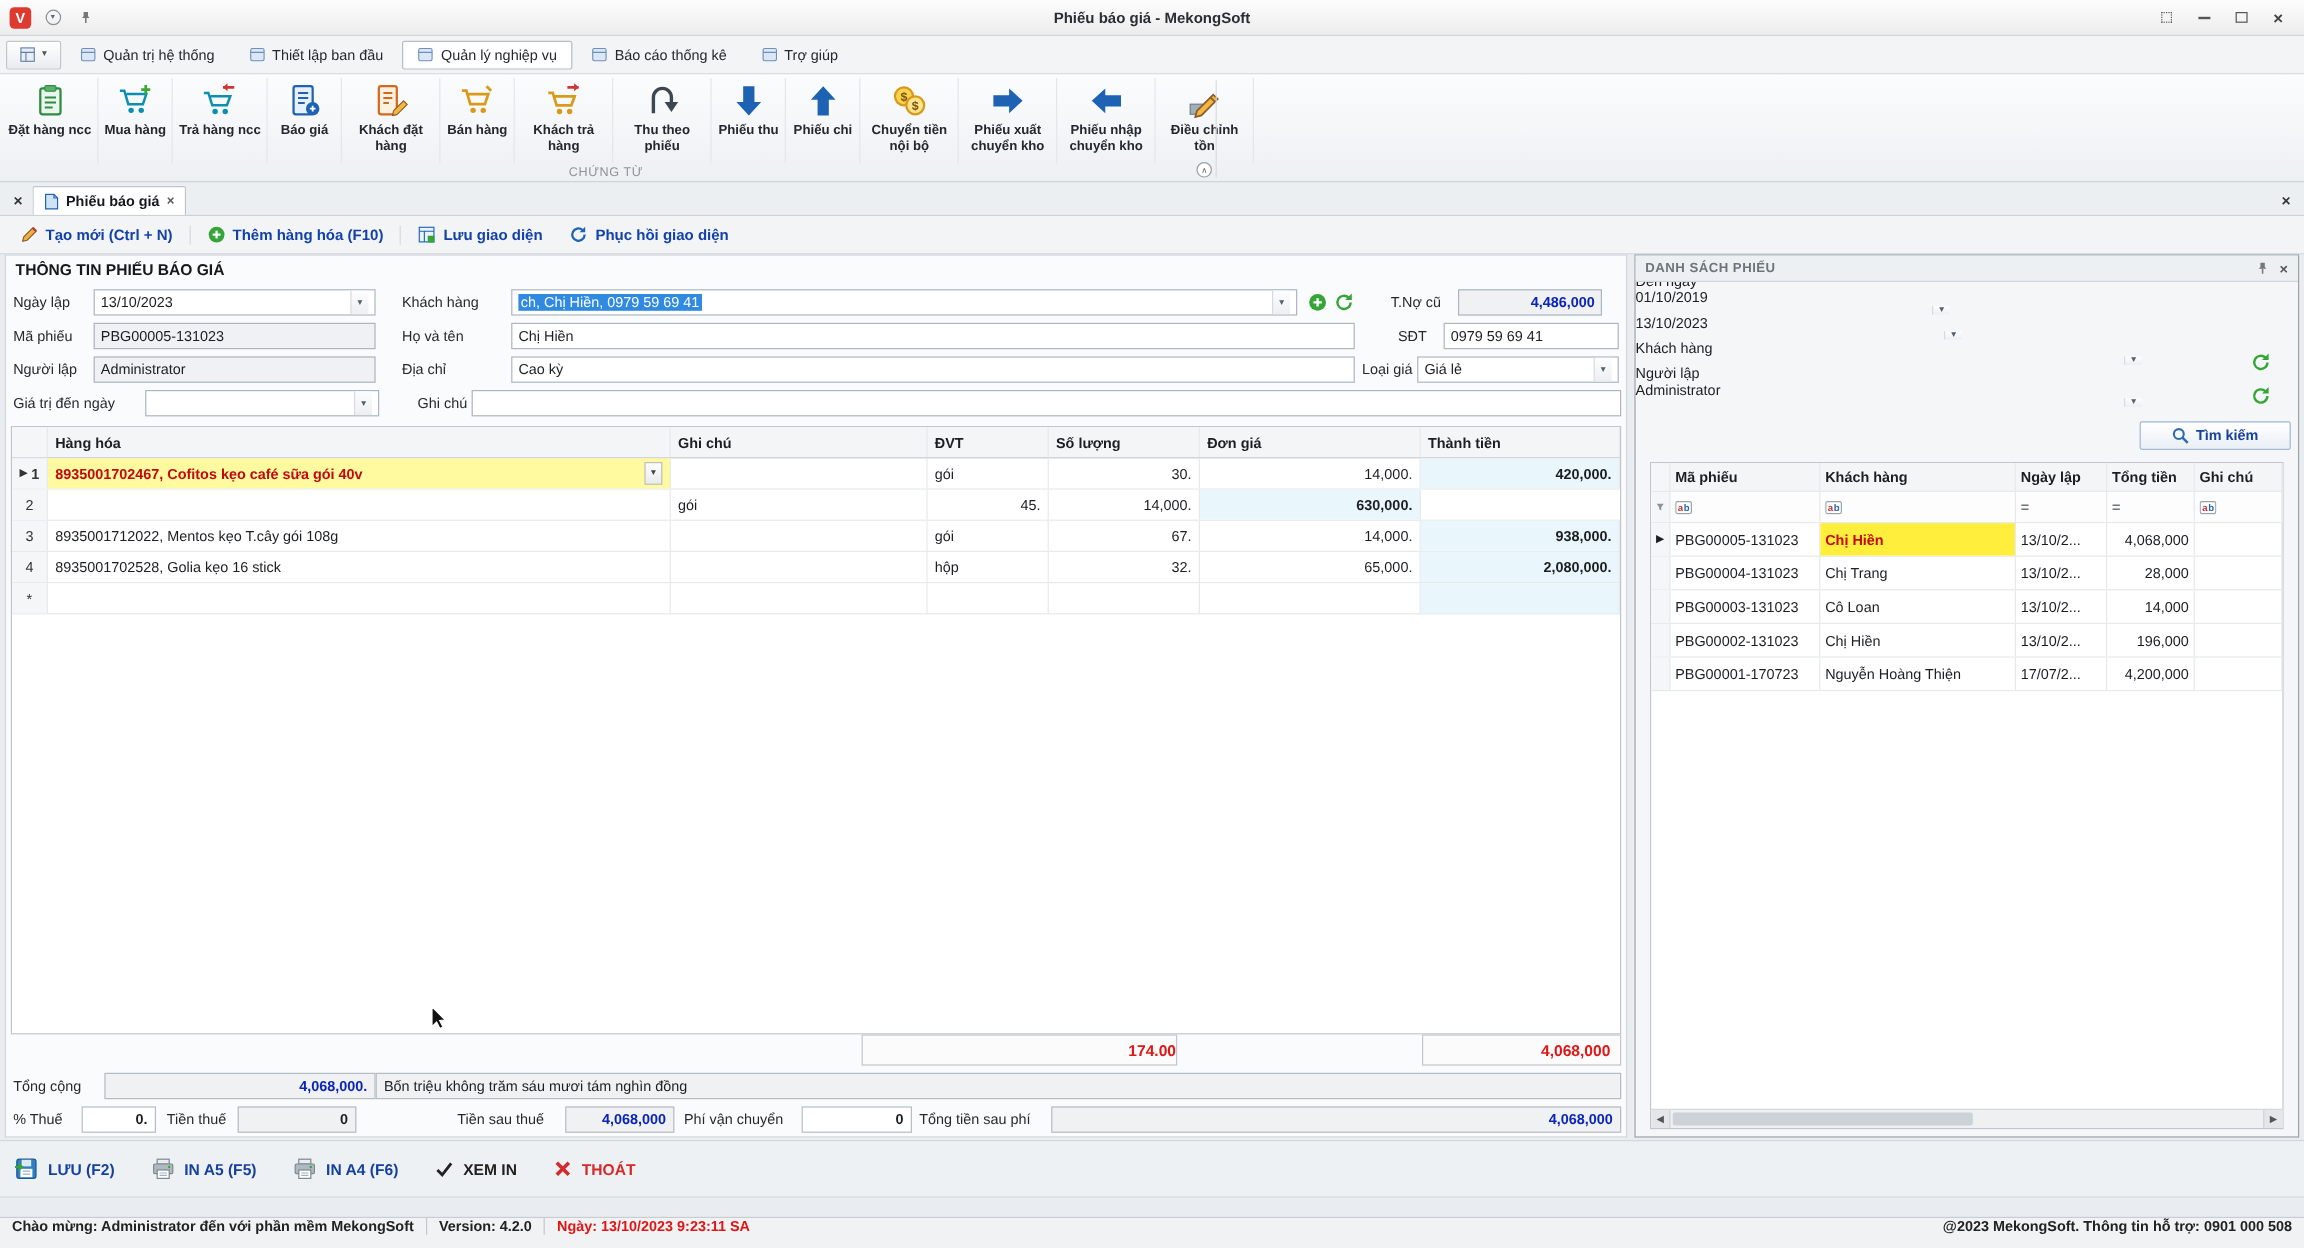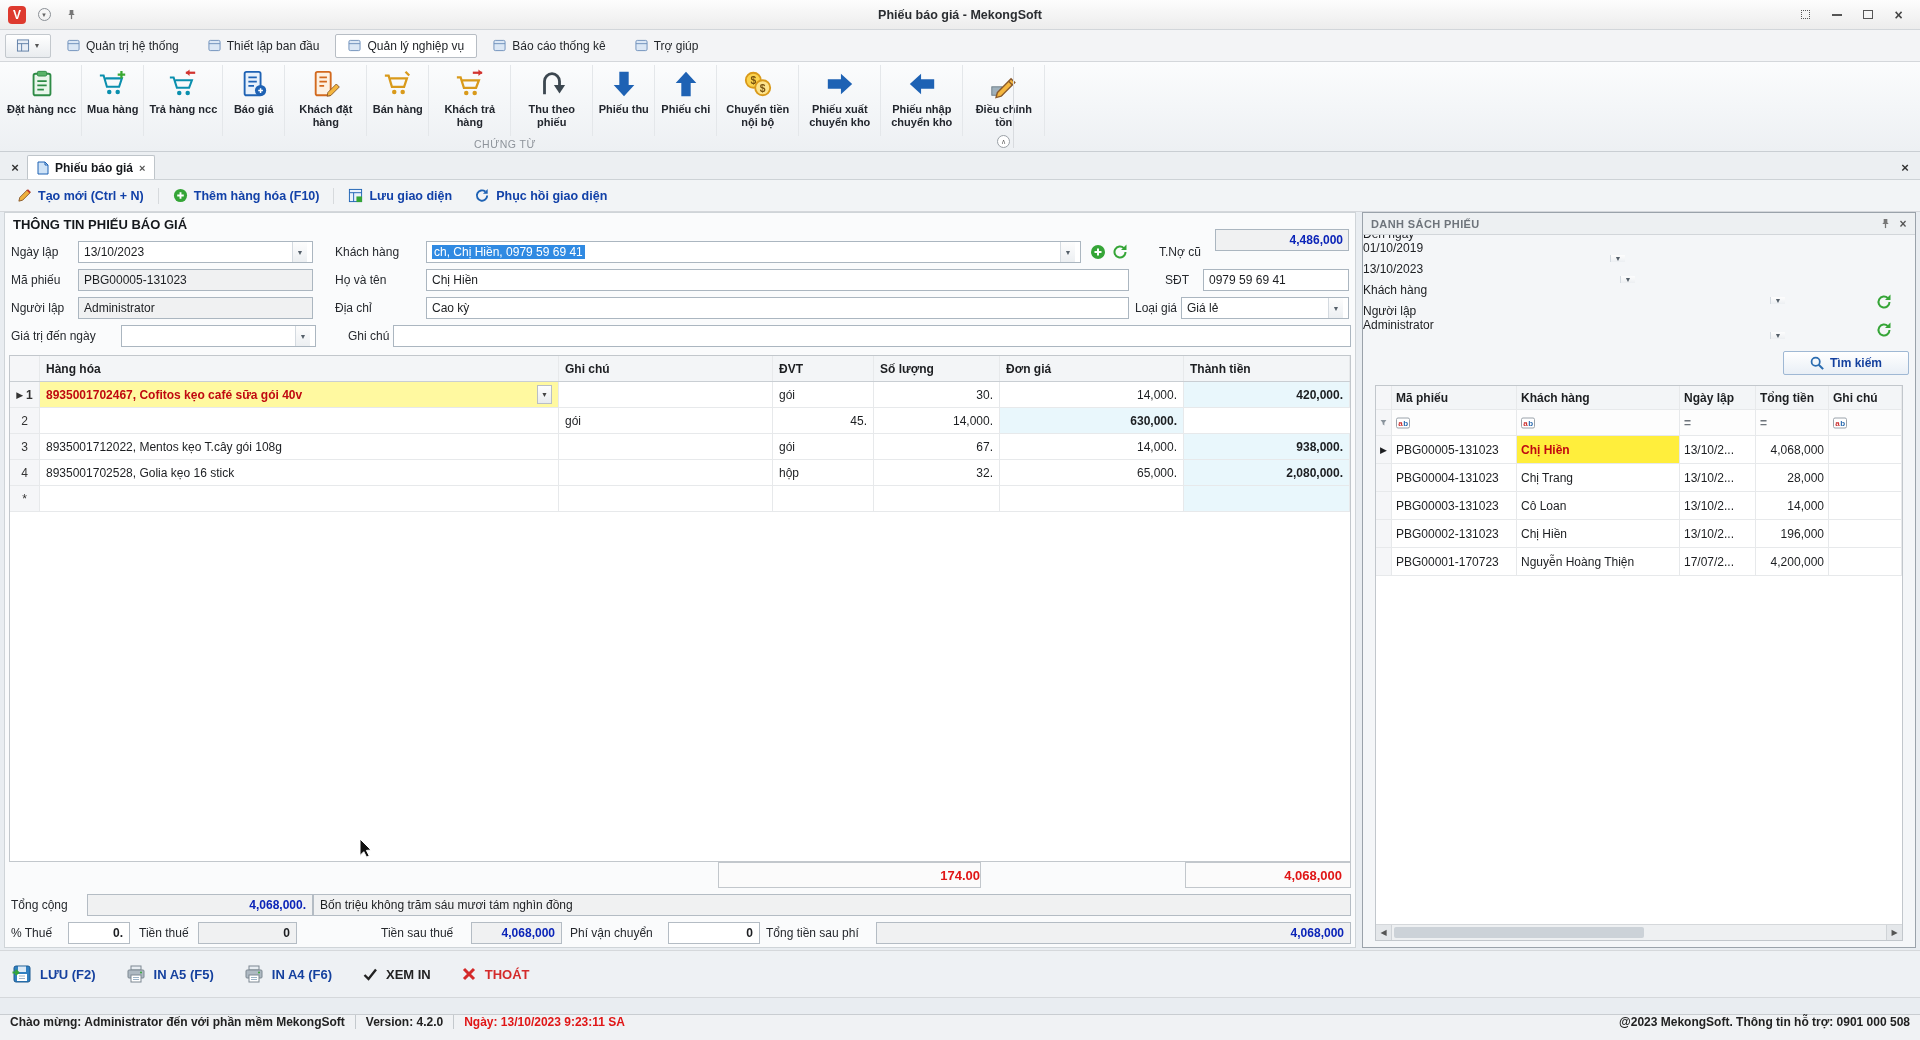--- a/index.html
+++ b/index.html
@@ -427,21 +427,21 @@
         <path d="M8 4.5v7M4.5 8h7" stroke="#fff" stroke-width="2"></path>
       </svg>
     </div>
   <div class="mini-ic" style="left:1106px;top:30px">
       <svg width="16" height="16" viewBox="0 0 16 16">
         <path d="M13.5 8a5.5 5.5 0 1 1-1.6-3.9" fill="none" stroke="#35a537" stroke-width="2"></path>
         <path d="M14.5 0.5v5.5H9z" fill="#35a537"></path>
       </svg>
     </div>
   <div class="lbl" style="left:1154px;top:28px">T.Nợ cũ</div>
-  <div class="fld ro" style="left:1210px;top:16px;width:134px">
+  <div class="fld ro" style="left:1210px;top:28px;width:120px">
     <span class="blue-num">4,486,000</span>
   </div>
 
   <div class="lbl" style="left:6px;top:56px">Mã phiếu</div>
   <div class="fld ro" style="left:73px;top:56px;width:235px">
     <span>PBG00005-131023</span>
   </div>
   <div class="lbl" style="left:330px;top:56px">Họ và tên</div>
   <div class="fld" style="left:421px;top:56px;width:703px">
     <span>Chị Hiền</span>

